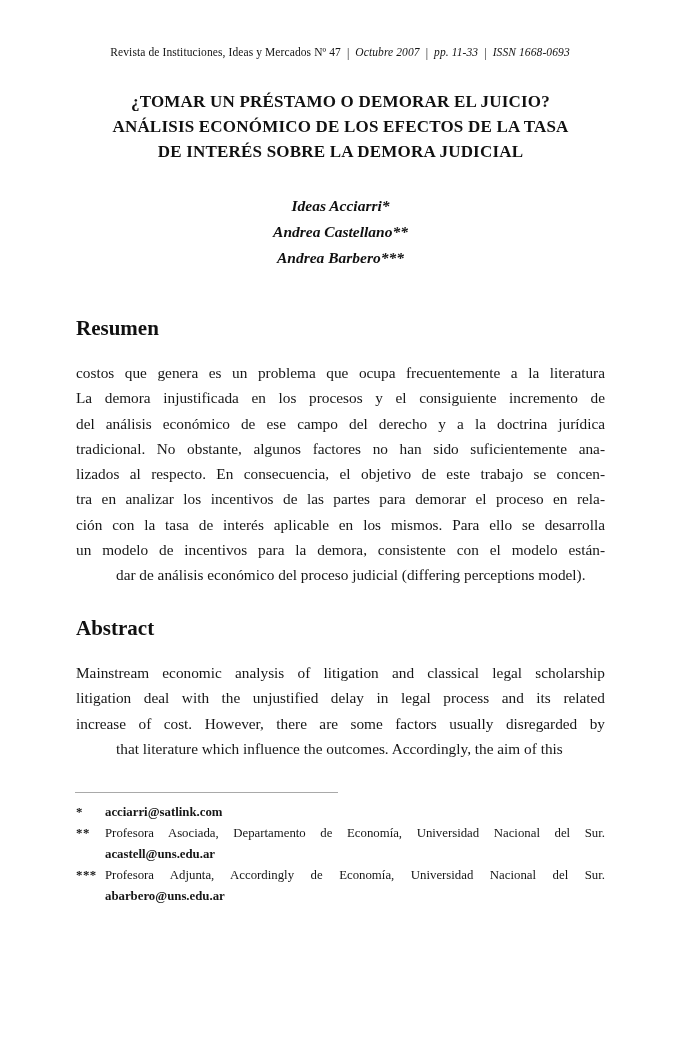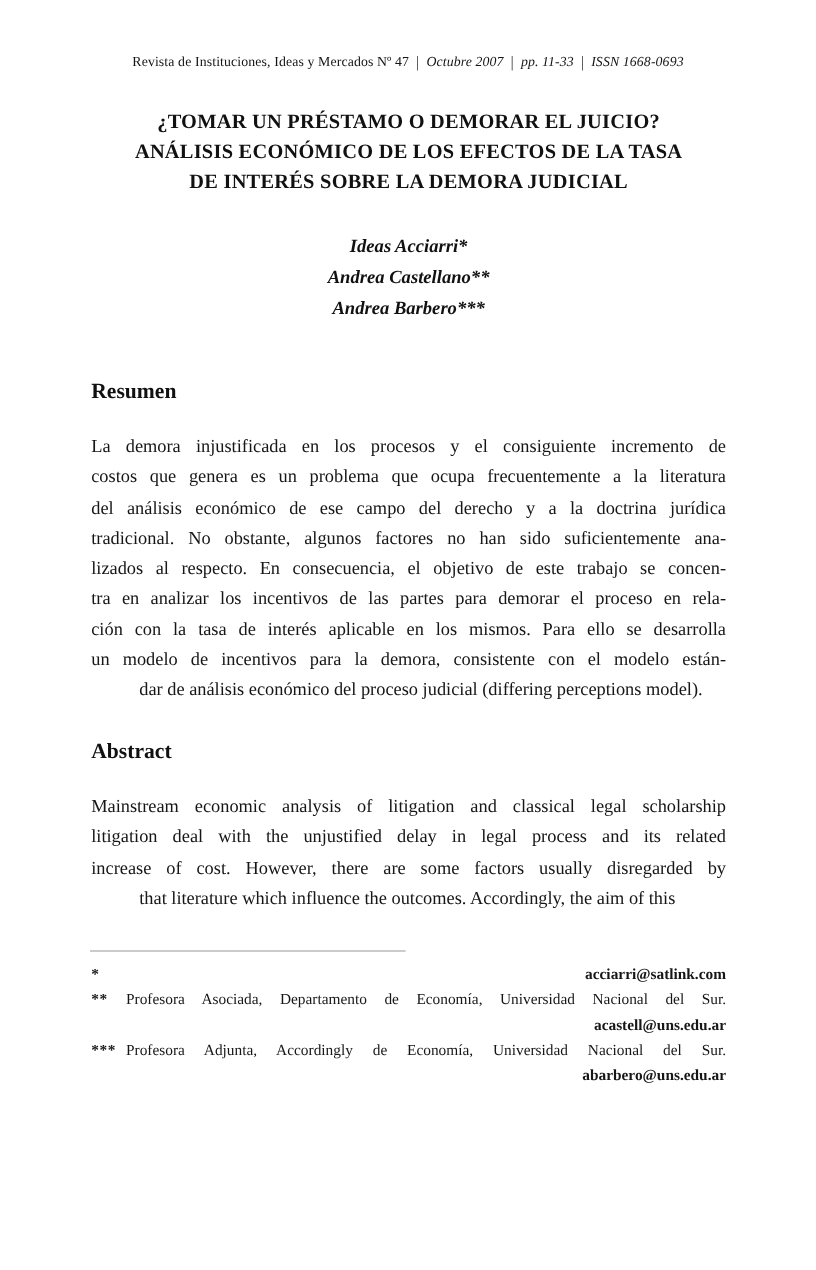--- a/index.html
+++ b/index.html
@@ -59,21 +59,21 @@
     font-style: italic;
     font-size: 15.5px;
     line-height: 26px;
     color: #111111;
   }
   
   .section-heading {
     position: absolute;
     left: 76px;
     font-weight: bold;
-    font-size: 18px;
+    font-size: 21px;
     color: #111111;
   }
   .heading-resumen { top: 316px; }
   .heading-abstract { top: 616px; }
   
   .jpara {
     position: absolute;
     left: 76px;
     width: 529px;
     font-size: 15.3px;
@@ -116,21 +116,21 @@
   .fn-content { flex: 1 1 auto; min-width: 0; }
   .fn-aff {
     display: block;
     text-align: justify;
     text-align-last: justify;
     text-justify: inter-word;
   }
   .fn-email {
     display: block;
     font-weight: bold;
-    text-align: right;
+    text-align: left;
   }
 </style>
 </head>
 <body>
 
 <div class="page">
 
   <div class="journal-header">
     <span>Revista de Instituciones, Ideas y Mercados Nº 47</span><span class="sep">|</span><span class="it">Octubre 2007</span><span class="sep">|</span><span class="it">pp. 11-33</span><span class="sep">|</span><span class="it">ISSN 1668-0693</span>
   </div>
@@ -150,23 +150,23 @@
 
       <div class="author-name">Andrea Castellano**</div>
 
       <div class="author-name last">Andrea Barbero***</div>
     </div>
 
   <div class="section-heading heading-resumen">Resumen</div>
 
   <div class="jpara para-resumen">
 
+      <div class="pline">costos que genera es un problema que ocupa frecuentemente a la literatura</div>
+
       <div class="pline">La demora injustificada en los procesos y el consiguiente incremento de</div>
-
-      <div class="pline">costos que genera es un problema que ocupa frecuentemente a la literatura</div>
 
       <div class="pline">del análisis económico de ese campo del derecho y a la doctrina jurídica</div>
 
       <div class="pline">tradicional. No obstante, algunos factores no han sido suficientemente ana-</div>
 
       <div class="pline">lizados al respecto. En consecuencia, el objetivo de este trabajo se concen-</div>
 
       <div class="pline">tra en analizar los incentivos de las partes para demorar el proceso en rela-</div>
 
       <div class="pline">ción con la tasa de interés aplicable en los mismos. Para ello se desarrolla</div>

